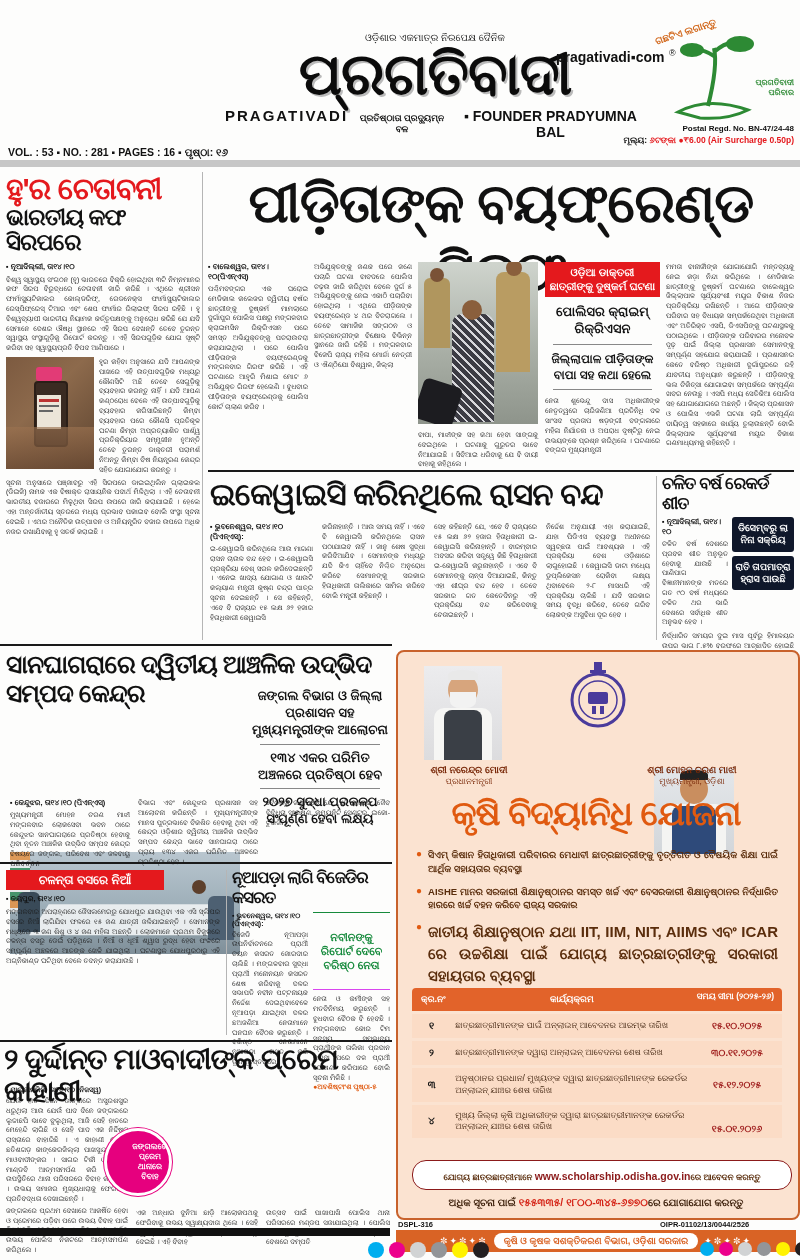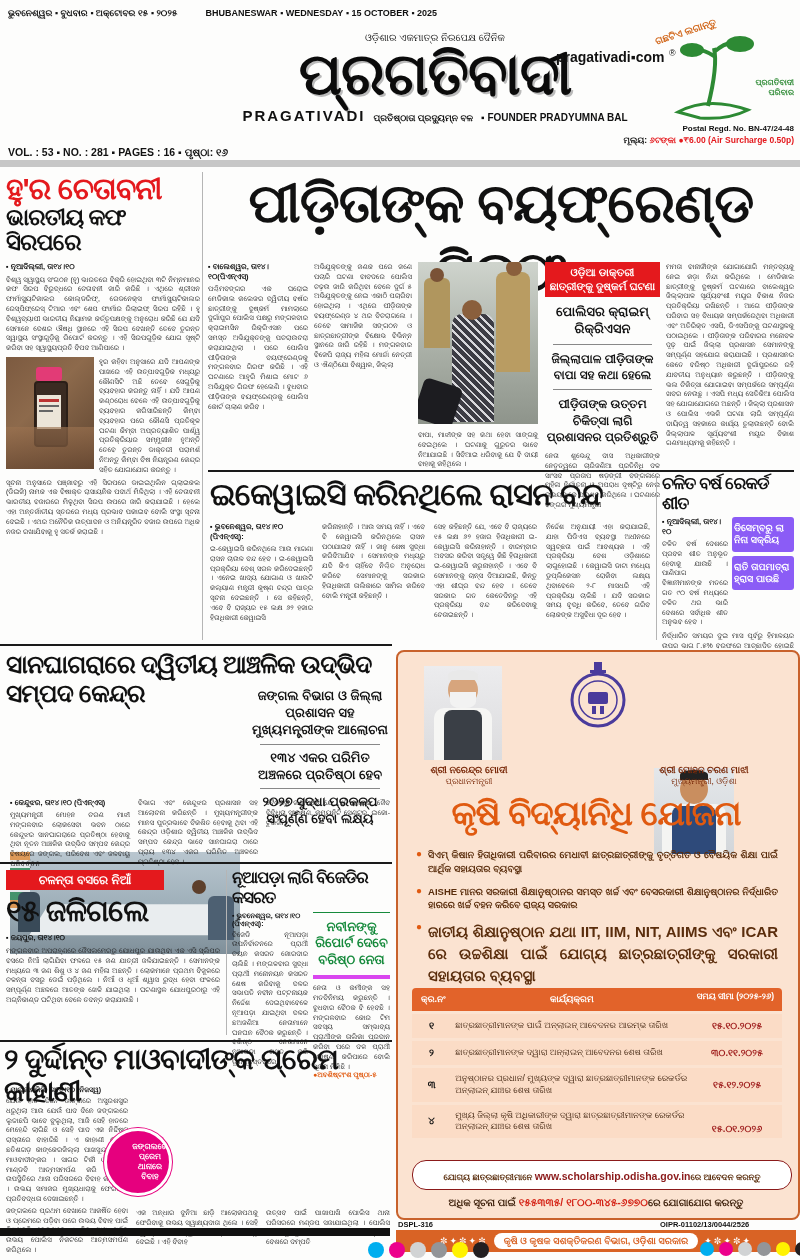--- a/index.html
+++ b/index.html
@@ -9,43 +9,39 @@
   .b{font-weight:bold;}
   .jt{text-align:justify;text-justify:inter-word;}
   .body-txt{font-size:7px;line-height:1.4;color:#1c1c1c;}
   .byline{font-size:7.5px;font-weight:bold;color:#111;}
   .hrule{background:#1a1a1a;height:2px;}
   .thin{height:1px;background:#444;}
   .vrule{width:1px;background:#b5b5b5;}
   .more{color:#e05a10;font-weight:bold;font-size:7px;}
   .ctr{text-align:center;}
   .red-badge{background:#e4191d;color:#fff;font-weight:bold;text-align:center;}
-  .green-box{background:#8b5cf6;color:#fff;font-weight:bold;text-align:left;border-radius:3px;}
+  .green-box{background:#0f172a;color:#fff;font-weight:bold;text-align:center;border-radius:3px;}
   .photo{overflow:hidden;position:relative;}
   .dot{border-radius:50%;display:inline-block;}
   .odia-big{letter-spacing:-1px;}
 </style>
 </head>
 <body>
 
 <div class="page">
 
-  <div class="abs" style="left:8px;top:8px;width:784px;display:flex;gap:28px;">
-    <span class="b" style="font-size:9px;">ଭୁବନେଶ୍ୱର ▪ ବୁଧବାର ▪ ଅକ୍ଟୋବର ୧୫ ▪ ୨୦୨୫</span>
-    <span class="b" style="font-size:9px;">BHUBANESWAR ▪ WEDNESDAY ▪ 15 OCTOBER ▪ 2025</span>
-  </div>
 
 
   <div class="abs ctr" style="left:225px;top:32px;width:420px;">
     <div style="font-size:10px;">ଓଡ଼ିଶାର ଏକମାତ୍ର ନିରପେକ୍ଷ ଦୈନିକ</div>
     <div class="b odia-big" style="font-size:58px;line-height:1.05;color:#0b0b0b;text-shadow:2px 2px 0 #bbb;">ପ୍ରଗତିବାଦୀ</div>
     <div style="display:flex;justify-content:center;gap:8px;align-items:baseline;margin-top:2px;">
       <span class="b" style="font-size:15px;letter-spacing:2px;">PRAGATIVADI</span>
       <span class="b" style="font-size:9px;">ପ୍ରତିଷ୍ଠାତା ପ୍ରଦ୍ୟୁମ୍ନ ବଳ</span>
-      <span class="b" style="font-size:10px;">▪ FOUNDER PRADYUMNA BAL</span>
+      <span class="b" style="font-size:14px;">▪ FOUNDER PRADYUMNA BAL</span>
     </div>
   </div>
   <div class="abs" style="left:556px;top:48px;">
     <span class="b" style="font-size:14px;">pragativadi▪com</span>
     <span style="font-size:9px;vertical-align:top;">®</span>
   </div>
 
   <div class="abs" style="left:648px;top:26px;width:146px;height:96px;">
     <svg width="146" height="96" viewBox="0 0 146 96">
       <path d="M60 80 Q70 40 66 22 M66 30 Q50 20 44 26 M66 26 Q82 12 92 20" stroke="#2d8a34" stroke-width="4" fill="none"></path>
@@ -105,21 +101,20 @@
     <div class="abs" style="left:0px;top:120px;width:40px;height:42px;background:#1c1c20;border-radius:6px;transform:rotate(18deg);"></div>
   </div>
   <div class="abs body-txt jt" style="left:418px;top:430px;width:120px;">ବାପା, ମାଝୀଙ୍କ ସହ କଥା ହେବା ସାଙ୍ଗକୁ ଦେଇଥିଲେ । ଘଟଣାକୁ ଗୁରୁତର ଭାବେ ନିଆଯାଇଛି । ସିବିଆଇ ଧରିବାକୁ ଯେ ବି ଦାୟୀ ବାହାକୁ କହିଥିଲେ ।</div>
 
   <div class="abs" style="left:545px;top:262px;width:115px;">
     <div class="red-badge" style="font-size:10.5px;padding:4px 3px;line-height:1.3;">ଓଡ଼ିଆ ଡାକ୍ତରୀ ଛାତ୍ରୀଙ୍କୁ ଦୁଷ୍କର୍ମ ଘଟଣା</div>
     <div class="b ctr" style="font-size:13px;margin-top:7px;line-height:1.3;">ପୋଲିସର କ୍ରାଇମ୍ ରିକ୍ରିଏସନ</div>
     <div class="thin" style="margin:6px 8px;background:#888;"></div>
     <div class="b ctr" style="font-size:12px;line-height:1.35;">ଜିଲ୍ଲାପାଳ ପୀଡ଼ିତାଙ୍କ ବାପା ସହ କଥା ହେଲେ</div>
     <div class="thin" style="margin:6px 8px;background:#888;"></div>
-    <div class="b ctr" style="font-size:12px;line-height:1.35;">ପୀଡ଼ିତାଙ୍କ ଉତ୍ତମ ଚିକିତ୍ସା ଲାଗି ପ୍ରଶାସନର ପ୍ରତିଶ୍ରୁତି</div>
     <div class="body-txt jt" style="margin-top:6px;">ନେତା ଶୁଭେନ୍ଦୁ ଦାସ ଅଧିକାରୀଙ୍କ ନେତୃତ୍ୱରେ ଚାରିଜଣିଆ ପ୍ରତିନିଧି ଦଳ ସାଂସଦ ପ୍ରତାପ ଷଡ଼ଙ୍ଗୀ ବଙ୍ଗଳାରେ ମହିଳା ନିର୍ଯାତନା ଓ ଅପରାଧ ଦୃଷ୍ଟିରୁ ନେଇ ଉଭୟଙ୍କେ ପ୍ରଶ୍ନ କରିଥିଲେ । ଘଟଣାରେ ବଙ୍ଗର ମୁଖ୍ୟମନ୍ତ୍ରୀ</div>
   </div>
 
   <div class="abs body-txt jt" style="left:666px;top:262px;width:128px;">ମମତା ବାନାର୍ଜୀଙ୍କ ଯୋଗାଯୋଗି ମନ୍ତବ୍ୟକୁ ନେଇ କଡ଼ା ନିନ୍ଦା କରିଥିଲେ । ମେଡିକାଲ ଛାତ୍ରୀଙ୍କୁ ଦୁଷ୍କର୍ମ ଘଟଣାରେ ବାଲେଶ୍ୱର ଜିଲ୍ଲାପାଳ ସୂର୍ଯ୍ୟବଂଶୀ ମୟୂର ବିକାଶ ନିଜର ପ୍ରତିକ୍ରିୟା ରଖିଛନ୍ତି । ଆଗେ ପୀଡ଼ିତାଙ୍କ ପରିବାର ସହ ବିଧାୟକ ସମ୍ପର୍କରେଥିବା ଅଧିକାରୀ ଏବଂ ଅତିରିକ୍ତ ଏସପି, ଡିଏସପିଙ୍କୁ ଘଟଣାସ୍ଥଳକୁ ପଠାଇଥିଲେ । ପୀଡ଼ିତାଙ୍କ ପରିବାରର ମନୋବଳ ଦୃଢ଼ ପାଇଁ ଜିଲ୍ଲା ପ୍ରଶାସନ ସେମାନଙ୍କୁ ସମ୍ପୂର୍ଣ୍ଣ ସହଯୋଗ କରାଯାଇଛି । ପ୍ରଶାସନର କେତେ ବରିଷ୍ଠ ଅଧିକାରୀ ଦୁର୍ଗାପୁରରେ ରହି ଯାବତୀୟ ଅନୁଧ୍ୟାନ କରୁଛନ୍ତି । ପୀଡ଼ିତାଙ୍କୁ ଭଲ ଚିକିତ୍ସା ଯୋଗାଇବା ସମ୍ପର୍କରେ ସମ୍ପୂର୍ଣ୍ଣ ଖବର ନେଉଛୁ । ଏସପି ମଧ୍ୟ ସେତିକିଆ ପୋଲିସ ସହ ଯୋଗାଯୋଗରେ ଅଛନ୍ତି । ଜିଲ୍ଲା ପ୍ରଶାସନ ଓ ପୋଲିସ ଏଭଳି ଘଟଣା ଲାଗି ସମ୍ପୂର୍ଣ୍ଣ ଦାୟିତ୍ୱ ସହକାରେ କାର୍ଯ୍ୟ ତୁଲାଉଛନ୍ତି ବୋଲି ଜିଲ୍ଲାପାଳ ସୂର୍ଯ୍ୟବଂଶୀ ମୟୂର ବିକାଶ ଗଣମାଧ୍ୟମକୁ କହିଛନ୍ତି ।</div>
 
   <div class="abs hrule" style="left:208px;top:470px;width:586px;height:1.5px;"></div>
 
   <div class="abs b odia-big" style="left:210px;top:476px;width:440px;font-size:31px;line-height:1.2;">ଇକେୱାଇସି କରିନଥିଲେ ରାସନ ବନ୍ଦ</div>
   <div class="abs" style="left:210px;top:522px;width:103px;">
     <div class="byline">▪ ଭୁବନେଶ୍ୱର, ତା୧୪।୧୦ (ପିଏନ୍‌ଏସ୍):</div>
@@ -170,35 +165,34 @@
     <div class="byline">▪ କେନ୍ଦୁଝର, ତା୧୪।୧୦ (ପିଏନ୍‌ଏସ୍)</div>
     <div class="body-txt jt" style="margin-top:2px;">ମୁଖ୍ୟମନ୍ତ୍ରୀ ମୋହନ ଚରଣ ମାଝୀ ମଙ୍ଗଳବାର ଲୋକସେବା ଭବନ ଠାରେ କେନ୍ଦୁଝର ସାନଘାଗରାରେ ପ୍ରତିଷ୍ଠା ହେବାକୁ ଥିବା ନୂତନ ଆଞ୍ଚଳିକ ଉଦ୍ଭିଦ ସମ୍ପଦ କେନ୍ଦ୍ର ବିଷୟରେ ଜଙ୍ଗଲ, ପରିବେଶ ଏବଂ ଜଳବାୟୁ ପରିବର୍ତ୍ତନ</div>
   </div>
   <div class="abs body-txt jt" style="left:138px;top:798px;width:120px;">ବିଭାଗ ଏବଂ କେନ୍ଦୁଝର ପ୍ରଶାସନ ସହ ଆଲୋଚନା କରିଛନ୍ତି । ମୁଖ୍ୟମନ୍ତ୍ରୀଙ୍କ ମାନସ ପୁତ୍ରଭାବେ ବିକଶିତ ହେବାକୁ ଥିବା ଏହି କେନ୍ଦ୍ର ଓଡ଼ିଶାର ଦ୍ୱିତୀୟ ଆଞ୍ଚଳିକ ଉଦ୍ଭିଦ ସମ୍ପଦ କେନ୍ଦ୍ର ଭାବେ ସାନଘାଗରା ଠାରେ ପ୍ରାୟ ୧୩୪ ଏକର ପରିମିତ ଅଞ୍ଚଳରେ ପ୍ରତିଷ୍ଠା ହେବ ।</div>
   <div class="abs body-txt jt" style="left:266px;top:798px;width:124px;">ବୈଠକରୁ ଜଣାପଡ଼ିଛି ଯେ, ଏହି କେନ୍ଦ୍ର, ଜୈବ ବିବିଧତା ସଂରକ୍ଷଣ, କମ୍ୟୁନିଟି ସେଣ୍ଟର, ଇକୋ-ଟୁରିଜିମ </div>
 
   <div class="abs hrule" style="left:0;top:862px;width:392px;height:1.5px;"></div>
 
   <div class="abs" style="left:6px;top:870px;width:214px;">
     <div class="red-badge" style="width:150px;font-size:12px;padding:3px 4px;">ଚଳନ୍ତା ବସରେ ନିଆଁ</div>
-    <div class="b odia-big" style="font-size:30px;margin-top:4px;">୧୫ ଜଳିଗଲେ</div>
     <div class="byline" style="margin-top:4px;">▪ ଜୟପୁର, ତା୧୪।୧୦</div>
     <div class="body-txt jt" style="margin-top:3px;">ମଙ୍ଗଳବାର ଅପରାହ୍ଣରେ ଜୈସଲମେରରୁ ଯୋଧପୁର ଯାଉଥିବା ଏକ ଏସି ସ୍ଲିପର ବସରେ ନିଆଁ ଲାଗିଯିବା ଫଳରେ ୧୫ ଜଣ ଯାତ୍ରୀ ଜଳିଯାଇଛନ୍ତି । ସେମାନଙ୍କ ମଧ୍ୟରେ ୩ ଜଣ ଶିଶୁ ଓ ୪ ଜଣ ମହିଳା ଅଛନ୍ତି । ଲୋକମାନେ ପ୍ରଥମ ବିଜୁଳରେ ଚଳନ୍ତା ବସରୁ ଡେଇଁ ପଡ଼ିଥିଲେ । ନିଆଁ ଓ ଧୂଆଁ ଶ୍ୱାସ ରୁଦ୍ଧ ହେବା ଫଳରେ ସମ୍ପୂର୍ଣ୍ଣ ଅଞ୍ଚଳରେ ଆତଙ୍କ ଖେଳି ଯାଇଥିଲା । ଘଟଣାସ୍ଥଳ ଯୋଧପୁରଠାରୁ ଏହି ଅଗ୍ନିକାଣ୍ଡ ଘଟିଥିବା ବେଳେ ତଦନ୍ତ କରାଯାଉଛି ।</div>
   </div>
   <div class="abs vrule" style="left:226px;top:870px;height:165px;"></div>
 
   <div class="abs" style="left:232px;top:868px;width:158px;">
     <div class="b odia-big" style="font-size:16.5px;line-height:1.2;">ନୂଆପଡ଼ା ଲାଗି ବିଜେଡିର କସରତ</div>
     <div style="display:flex;gap:5px;margin-top:4px;">
       <div style="width:76px;">
         <div class="byline" style="font-size:7px;">▪ ଭୁବନେଶ୍ୱର, ତା୧୪।୧୦ (ପିଏନ୍‌ଏସ୍):</div>
         <div class="body-txt jt" style="margin-top:2px;">ବିଜେଡି ନୂଆପଡ଼ା ଉପନିର୍ବାଚନରେ ପ୍ରାର୍ଥୀ ଚୟନ କସରତ ଜୋରଦାର ଚାଲିଛି । ମଙ୍ଗଳବାର ସୁଦ୍ଧା ପ୍ରାର୍ଥୀ ମନୋନୟନ କସରତ ଶେଷ କରିବାକୁ ଦଳର ସଭାପତି ନବୀନ ପଟ୍ଟନାୟକ ନିର୍ଦ୍ଦେଶ ଦେଇଥିବାବେଳେ ନୂଆପଡ଼ା ଯାଇଥିବା ଦଳର ଛଅଜଣିଆ ନେତାମାନେ ଘନଘନ ବୈଠକ କରୁଛନ୍ତି । ବରିଷ୍ଠ ନେତାମାନେ ନୂଆପଡ଼ା ଗସ୍ତ କରି ତୃଣମୂଳସ୍ତରରେ</div>
       </div>
       <div style="width:77px;">
-        <div class="b ctr" style="font-size:13px;color:#168a3c;line-height:1.3;border-top:1px solid #168a3c;border-bottom:4px solid #d946ef;padding:6px 0;">ନବୀନଙ୍କୁ ରିପୋର୍ଟ ଦେବେ ବରିଷ୍ଠ ନେତା</div>
+        <div class="b ctr" style="font-size:11px;color:#168a3c;line-height:1.3;border-top:1px solid #168a3c;border-bottom:1px solid #d946ef;padding:17px 0;">ନବୀନଙ୍କୁ ରିପୋର୍ଟ ଦେବେ ବରିଷ୍ଠ ନେତା</div>
         <div class="body-txt jt" style="margin-top:4px;">ନେତା ଓ କର୍ମୀଙ୍କ ସହ ମତବିନିମୟ କରୁଛନ୍ତି । ବୁଧବାର ବୈଠକ ବି ହେବଛି । ମଙ୍ଗଳବାର କୋର ଟିମ ସଦସ୍ୟ ସମ୍ଭାବ୍ୟ ପ୍ରାର୍ଥୀଙ୍କ ତାଲିକା ପ୍ରଦାନ କରିବା ପରେ ଦଳ ପ୍ରାର୍ଥୀ ଘୋଷଣା କରିପାରେ ବୋଲି ସୂଚନା ମିଳିଛି ।</div>
         <div class="more">●ଅବଶିଷ୍ଟାଂଶ ପୃଷ୍ଠା-୫</div>
       </div>
     </div>
   </div>
 
   <div class="abs hrule" style="left:0;top:1040px;width:392px;height:1.5px;"></div>
 
   <div class="abs b odia-big" style="left:4px;top:1044px;width:388px;font-size:29px;line-height:1.1;">୨ ଦୁର୍ଦ୍ଦାନ୍ତ ମାଓବାଦୀଙ୍କ ପ୍ରେମ କାହାଣୀ</div>
   <div class="abs" style="left:6px;top:1086px;width:122px;">
@@ -234,21 +228,21 @@
     <div class="abs photo" style="left:256px;top:22px;width:80px;height:86px;background:linear-gradient(180deg,#e4e7ea,#d2d6da);">
       <div class="abs" style="left:26px;top:6px;width:28px;height:30px;border-radius:50%;background:#c98e5f;"></div>
       <div class="abs" style="left:26px;top:2px;width:28px;height:10px;border-radius:50% 50% 0 0;background:#222;"></div>
       <div class="abs" style="left:8px;top:36px;width:64px;height:50px;background:#f4f4f2;border-radius:10px 10px 0 0;"></div>
       <div class="abs" style="left:18px;top:38px;width:44px;height:48px;background:#2e4a7a;border-radius:8px 8px 0 0;"></div>
     </div>
     <div class="abs ctr" style="left:6px;top:112px;width:130px;">
       <div class="b" style="font-size:9.5px;color:#7a2a0a;">ଶ୍ରୀ ନରେନ୍ଦ୍ର ମୋଦୀ</div>
       <div style="font-size:8.5px;color:#7a2a0a;">ପ୍ରଧାନମନ୍ତ୍ରୀ</div>
     </div>
-    <div class="abs ctr" style="left:236px;top:112px;width:140px;">
+    <div class="abs ctr" style="left:224px;top:112px;width:140px;">
       <div class="b" style="font-size:9.5px;color:#7a2a0a;">ଶ୍ରୀ ମୋହନ ଚରଣ ମାଝୀ</div>
       <div style="font-size:8.5px;color:#7a2a0a;">ମୁଖ୍ୟମନ୍ତ୍ରୀ, ଓଡ଼ିଶା</div>
     </div>
 
     <div class="abs b ctr odia-big" style="left:0;top:142px;width:396px;font-size:34px;color:#e05a10;">କୃଷି ବିଦ୍ୟାନିଧି ଯୋଜନା</div>
 
     <div class="abs" style="left:18px;top:196px;width:362px;">
       <div style="display:flex;gap:6px;margin-bottom:9px;">
         <span style="color:#e05a10;font-size:10px;">●</span>
         <span class="b jt" style="font-size:9.5px;line-height:1.45;color:#5a2d0c;">ସିଏମ୍ କିଷାନ ହିତାଧିକାରୀ ପରିବାରର ମେଧାବୀ ଛାତ୍ରଛାତ୍ରୀଙ୍କୁ ବୃତ୍ତିଗତ ଓ ବୈଷୟିକ ଶିକ୍ଷା ପାଇଁ ଆର୍ଥିକ ସହାୟତାର ବ୍ୟବସ୍ଥା</span>

